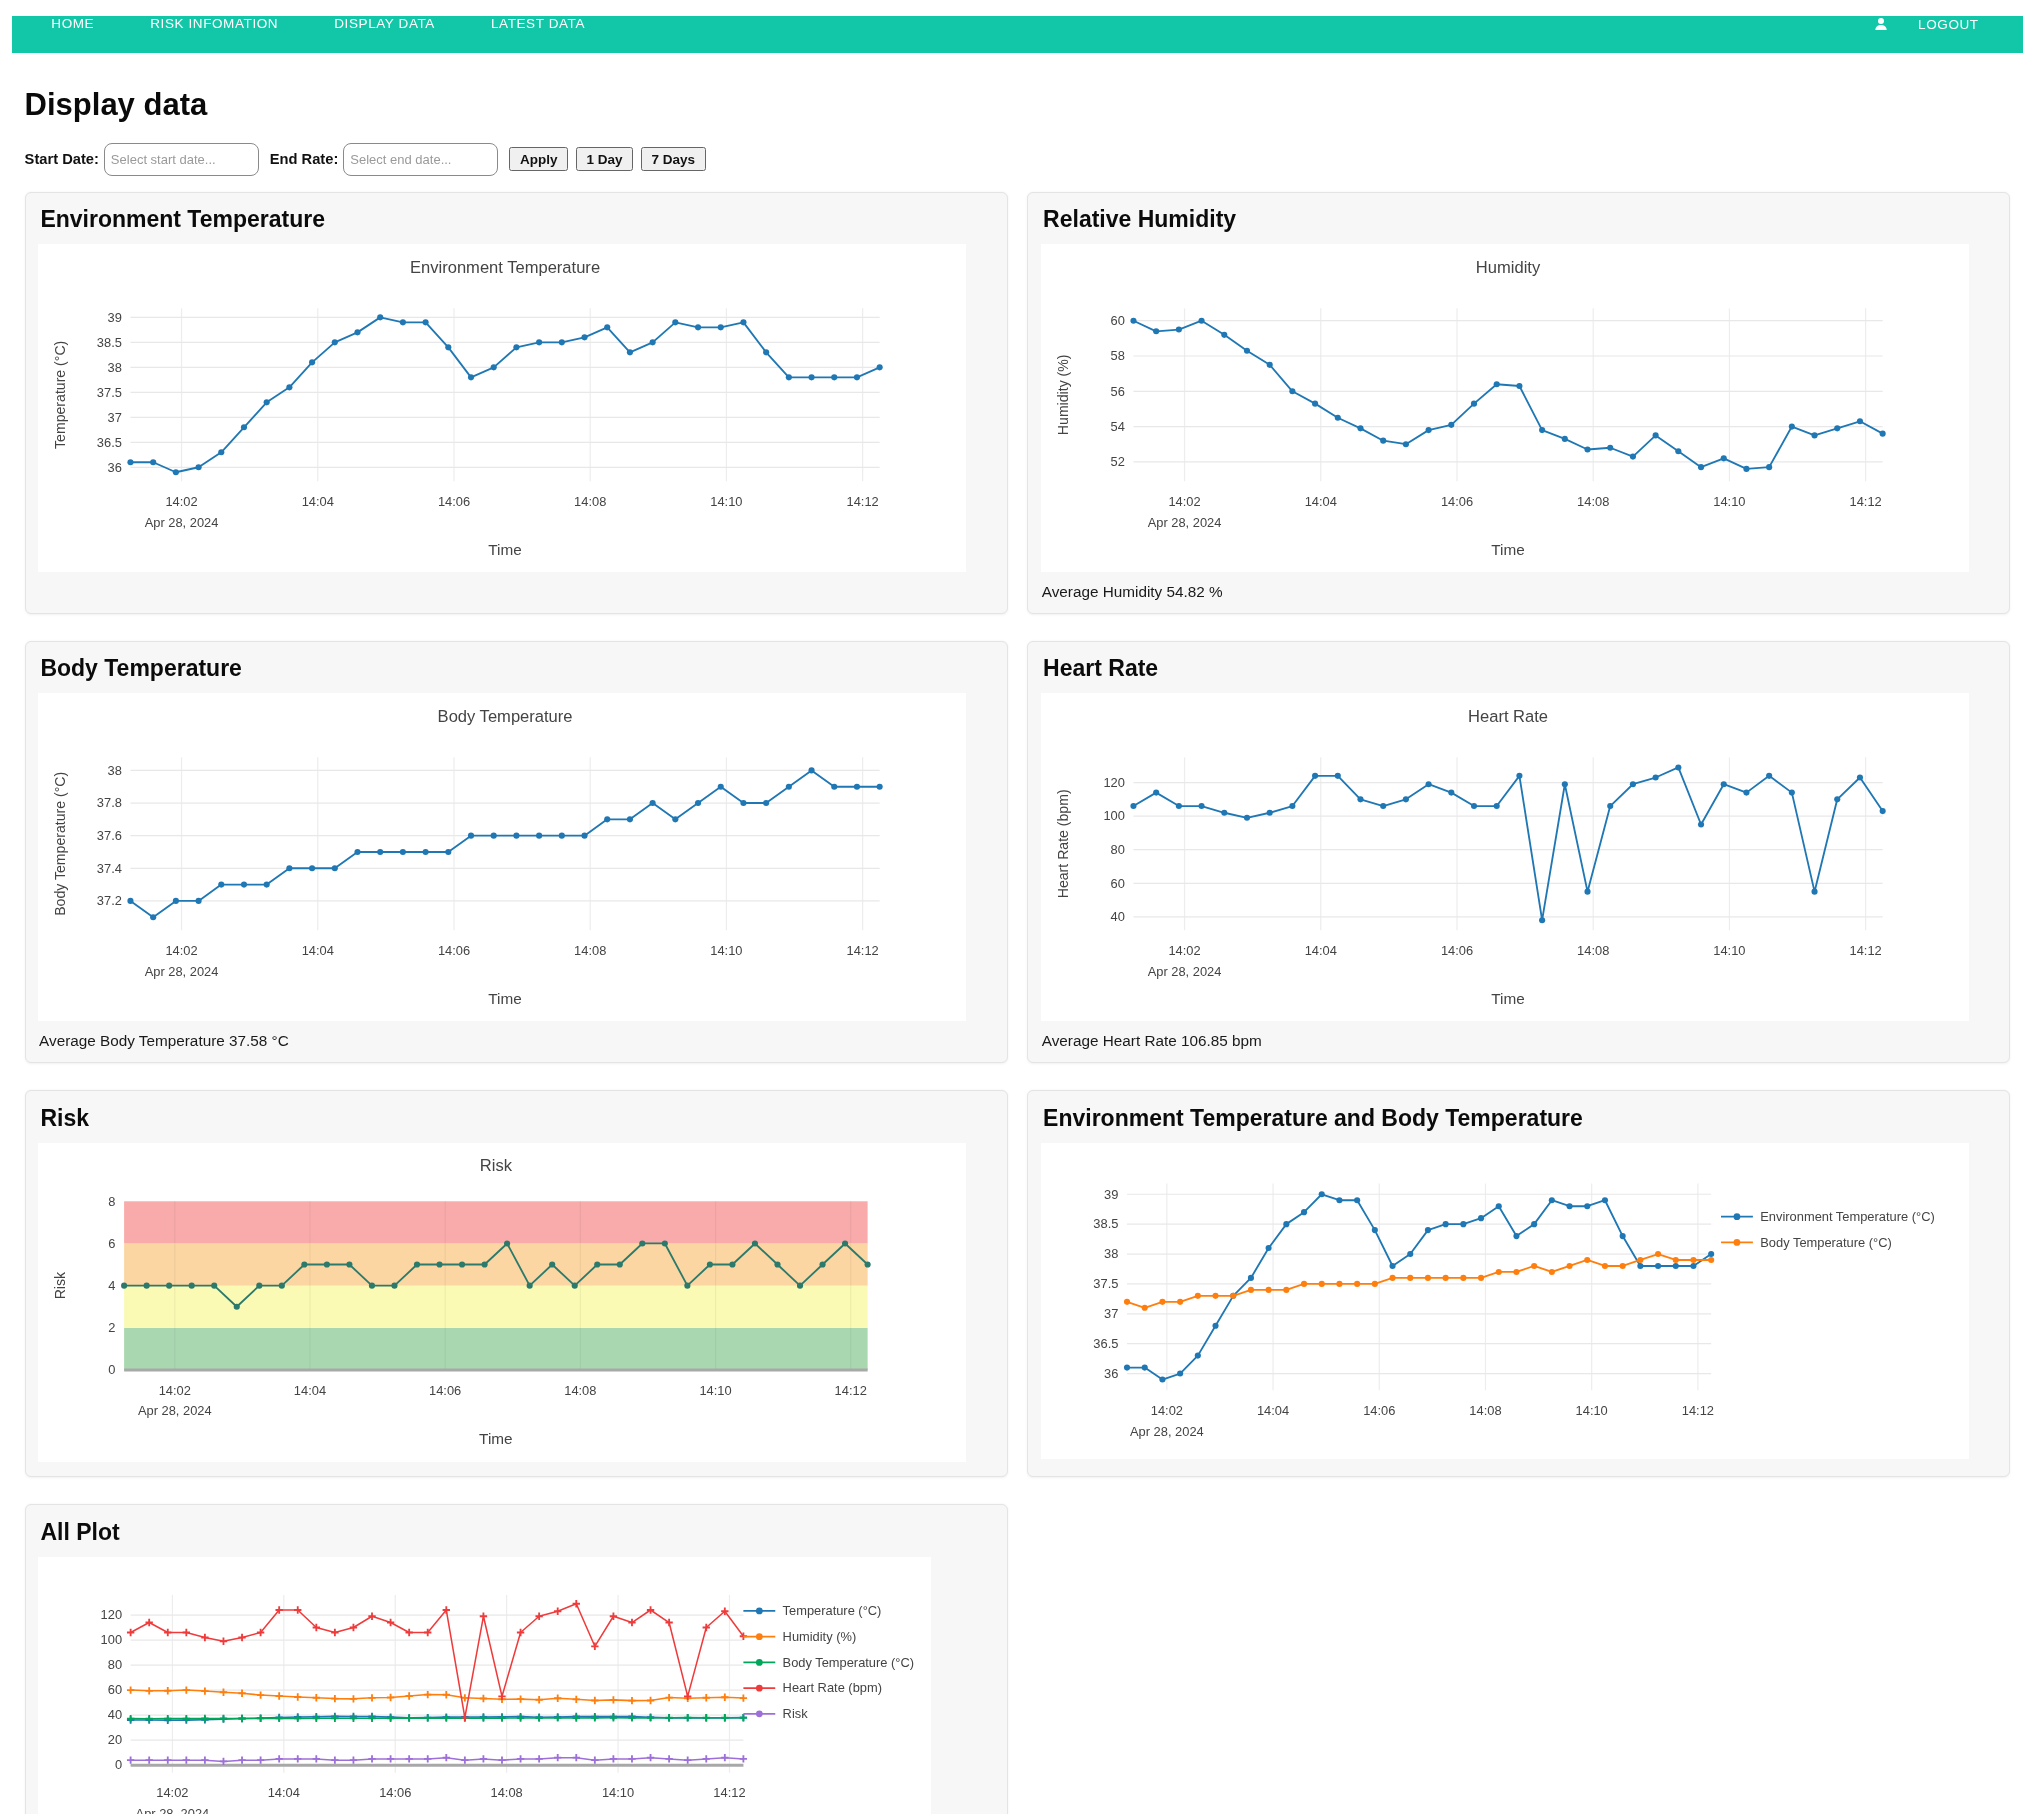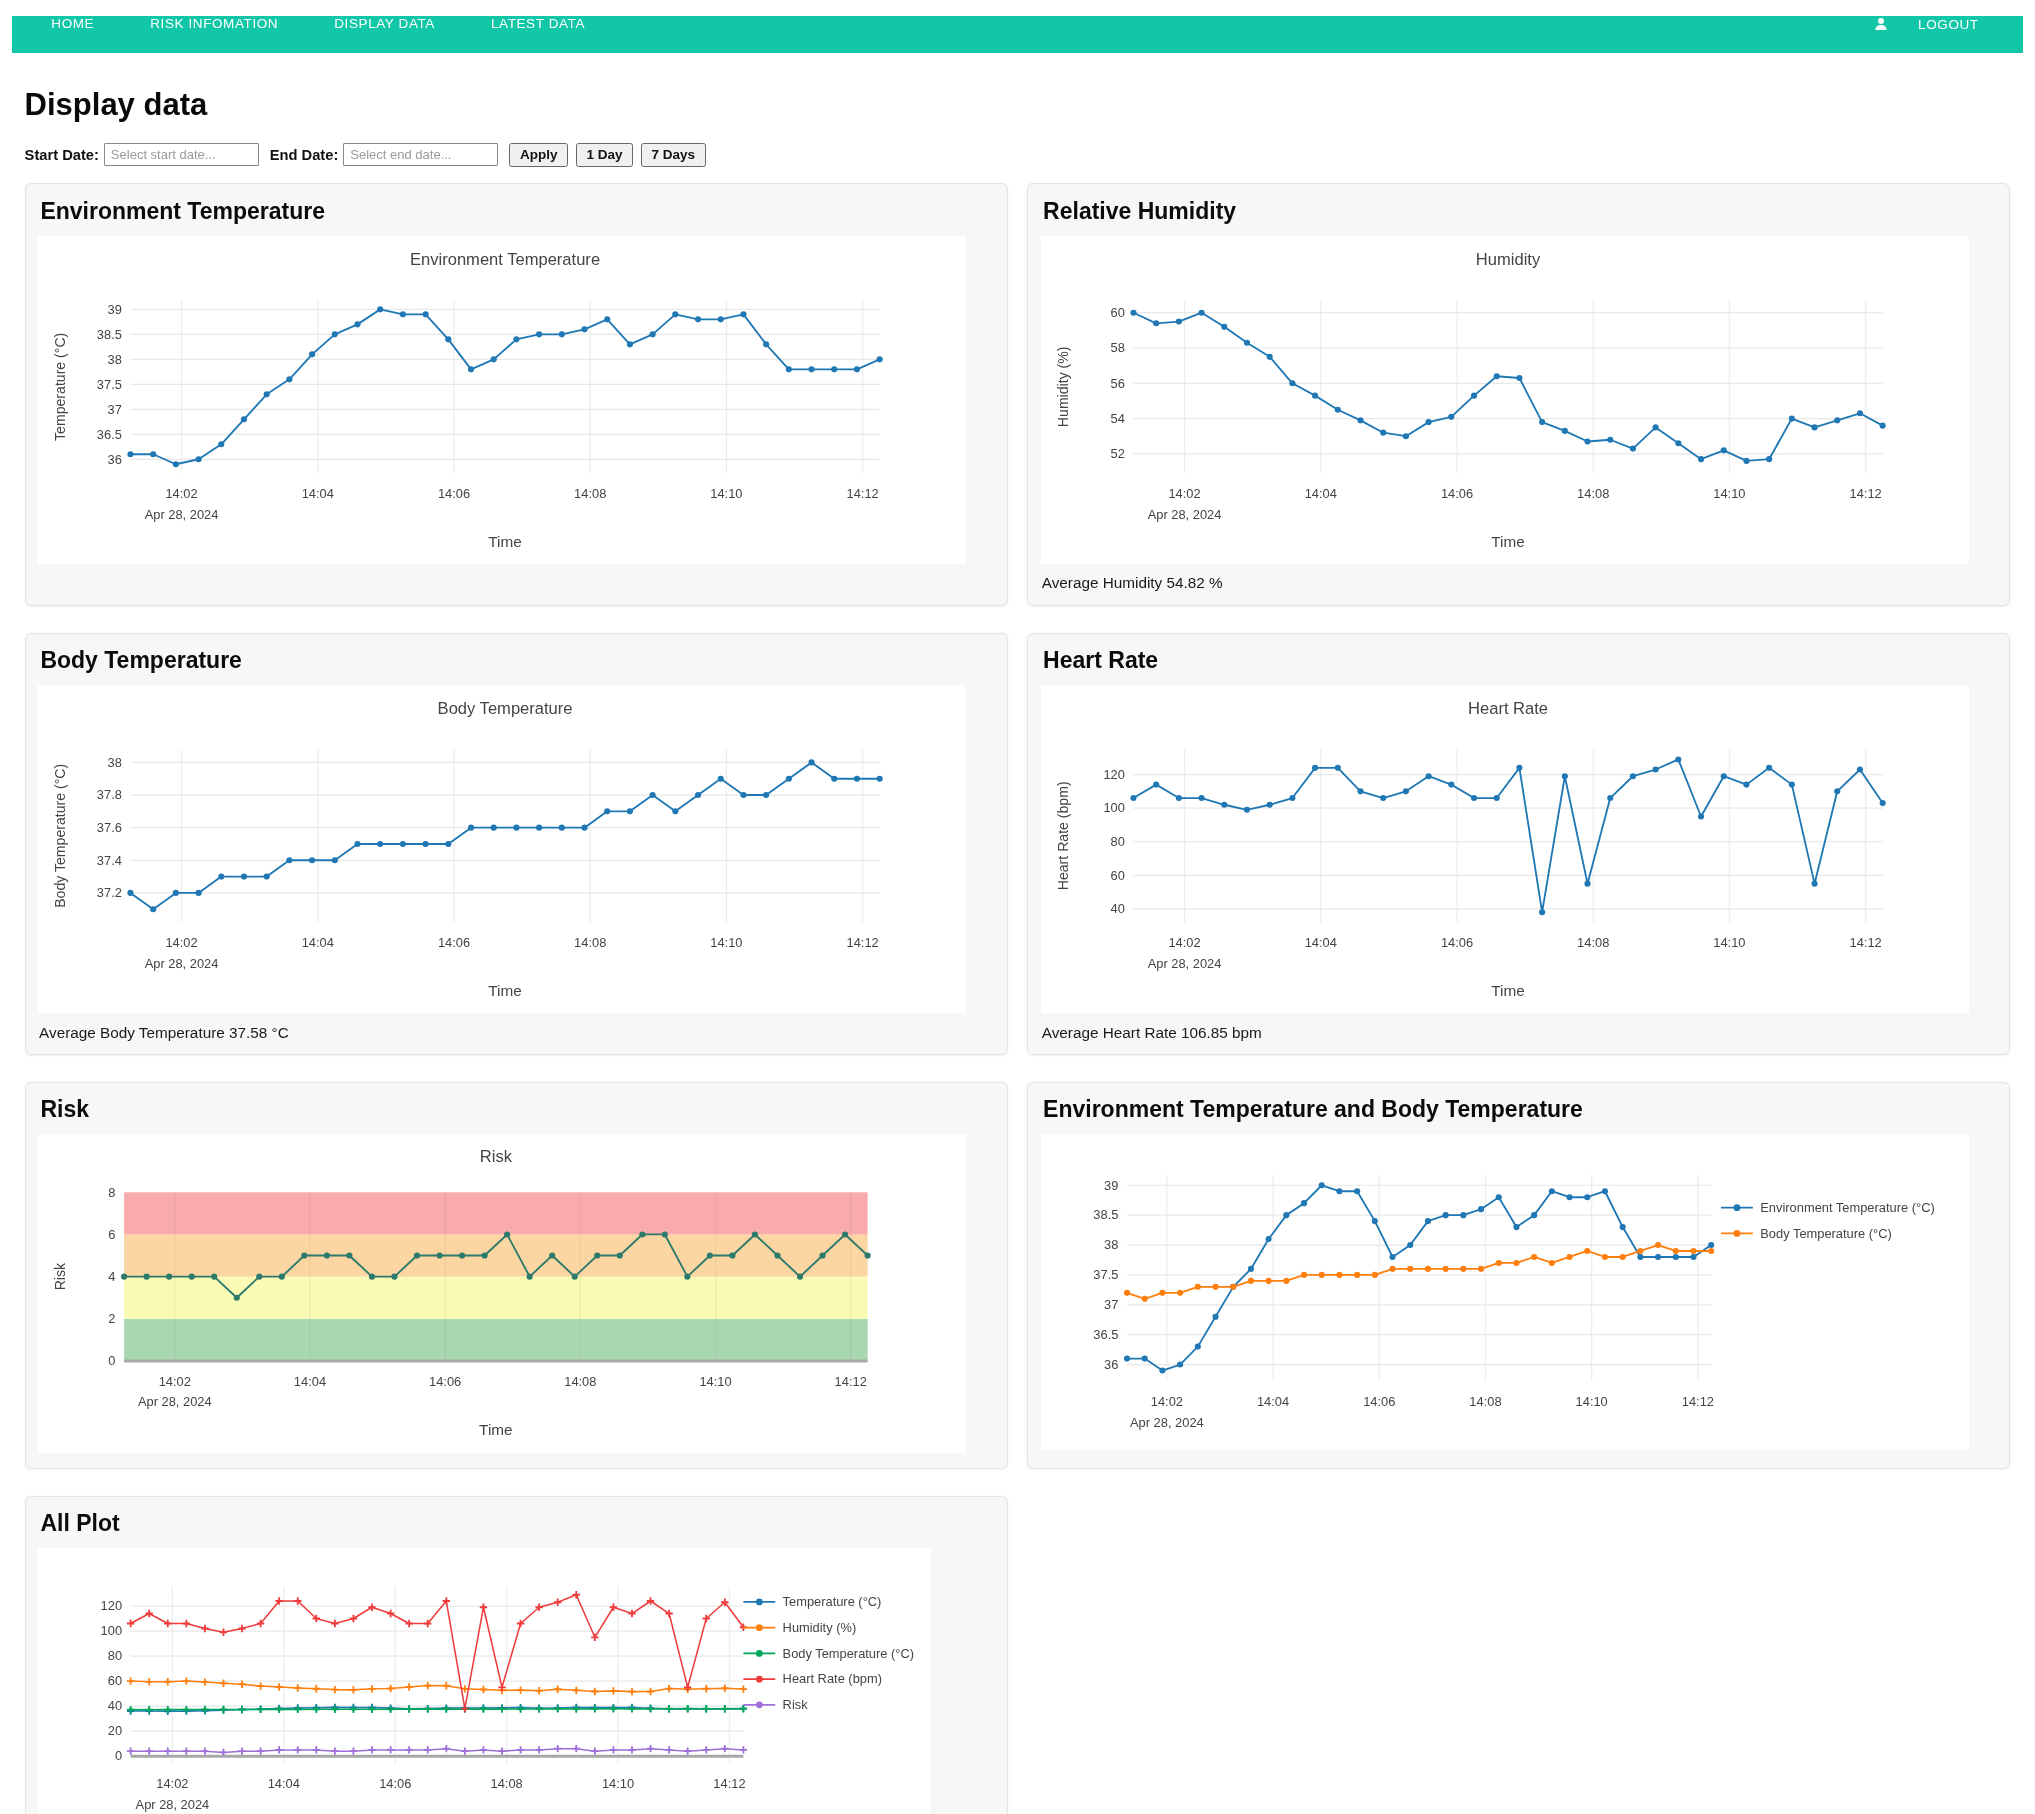--- a/index.html
+++ b/index.html
@@ -7,21 +7,21 @@
     font-family: "Liberation Sans", sans-serif; }
   .navbar { margin: 16px 12.3px 0 12.3px; height: 37px; background: #12c7a7;
     display: flex; align-items: flex-start; padding-left: 39px; }
   .nav-item { color: #fff; font-size: 13.5px; letter-spacing: 0.6px; margin-right: 56px;
     text-decoration: none; font-weight: 500; cursor: pointer; }
   .nav-right { margin-left: auto; display: flex; align-items: center; gap: 29px;
     padding-right: 44px; color: #fff; font-size: 13.5px; letter-spacing: 0.6px; font-weight: 500; cursor: pointer; }
   h1.page-title { margin: 34px 0 19.6px 24.6px; font-size: 31px; font-weight: 700; color: #0a0a0a; }
   .controls { margin: 0 0 16px 24.6px; display: flex; align-items: center; }
   .controls label { font-size: 14.7px; font-weight: 700; color: #111; margin-right: 4.9px; }
-  .controls input { width: 155px; height: 23px; border: 1.2px solid #8a8a8a; border-radius: 1px;
+  .controls input { width: 155px; height: 33px; border: 1.2px solid #8a8a8a; border-radius: 8px;
     font-size: 13px; padding: 0 6.1px; color: #333; margin-right: 11px; background: #fff; }
   .controls input::placeholder { color: #9a9a9a; }
   .btn { height: 24.6px; padding: 0 9.8px; font-size: 13.5px; font-weight: 700; color: #111;
     background: #f0f0f0; border: 1.2px solid #666; border-radius: 2.5px; margin-right: 7.4px; cursor: pointer; }
   .grid { margin: 0 24.6px; display: grid; grid-template-columns: 1fr 1fr;
     column-gap: 19.6px; row-gap: 27px; }
   .panel { background: #f7f7f7; border: 0.6px solid #e4e4e4; border-radius: 6.1px;
     padding: 11px 12.3px 12.3px 12.3px; box-shadow: 0 0.6px 2.5px rgba(0,0,0,0.06); }
   .panel h2 { font-size: 23px; font-weight: 700; color: #0b0b0b; margin: 2.5px 0 11px 2.5px; }
   .paper { background: #fff; display: inline-block; line-height: 0; }
@@ -49,21 +49,21 @@
     </span>
     <span>LOGOUT</span>
   </div>
 </nav>
 
 <h1 class="page-title">Display data</h1>
 
 <div class="controls">
   <label>Start Date:</label>
   <input type="text" placeholder="Select start date..." style="">
-  <label>End Date:</label>
+  <label>End Rate:</label>
   <input type="text" placeholder="Select end date..." style="">
   <button class="btn">Apply</button>
   <button class="btn">1 Day</button>
   <button class="btn">7 Days</button>
 </div>
 
 <div class="grid">
 
   <section class="panel">
     <h2>Environment Temperature</h2>

